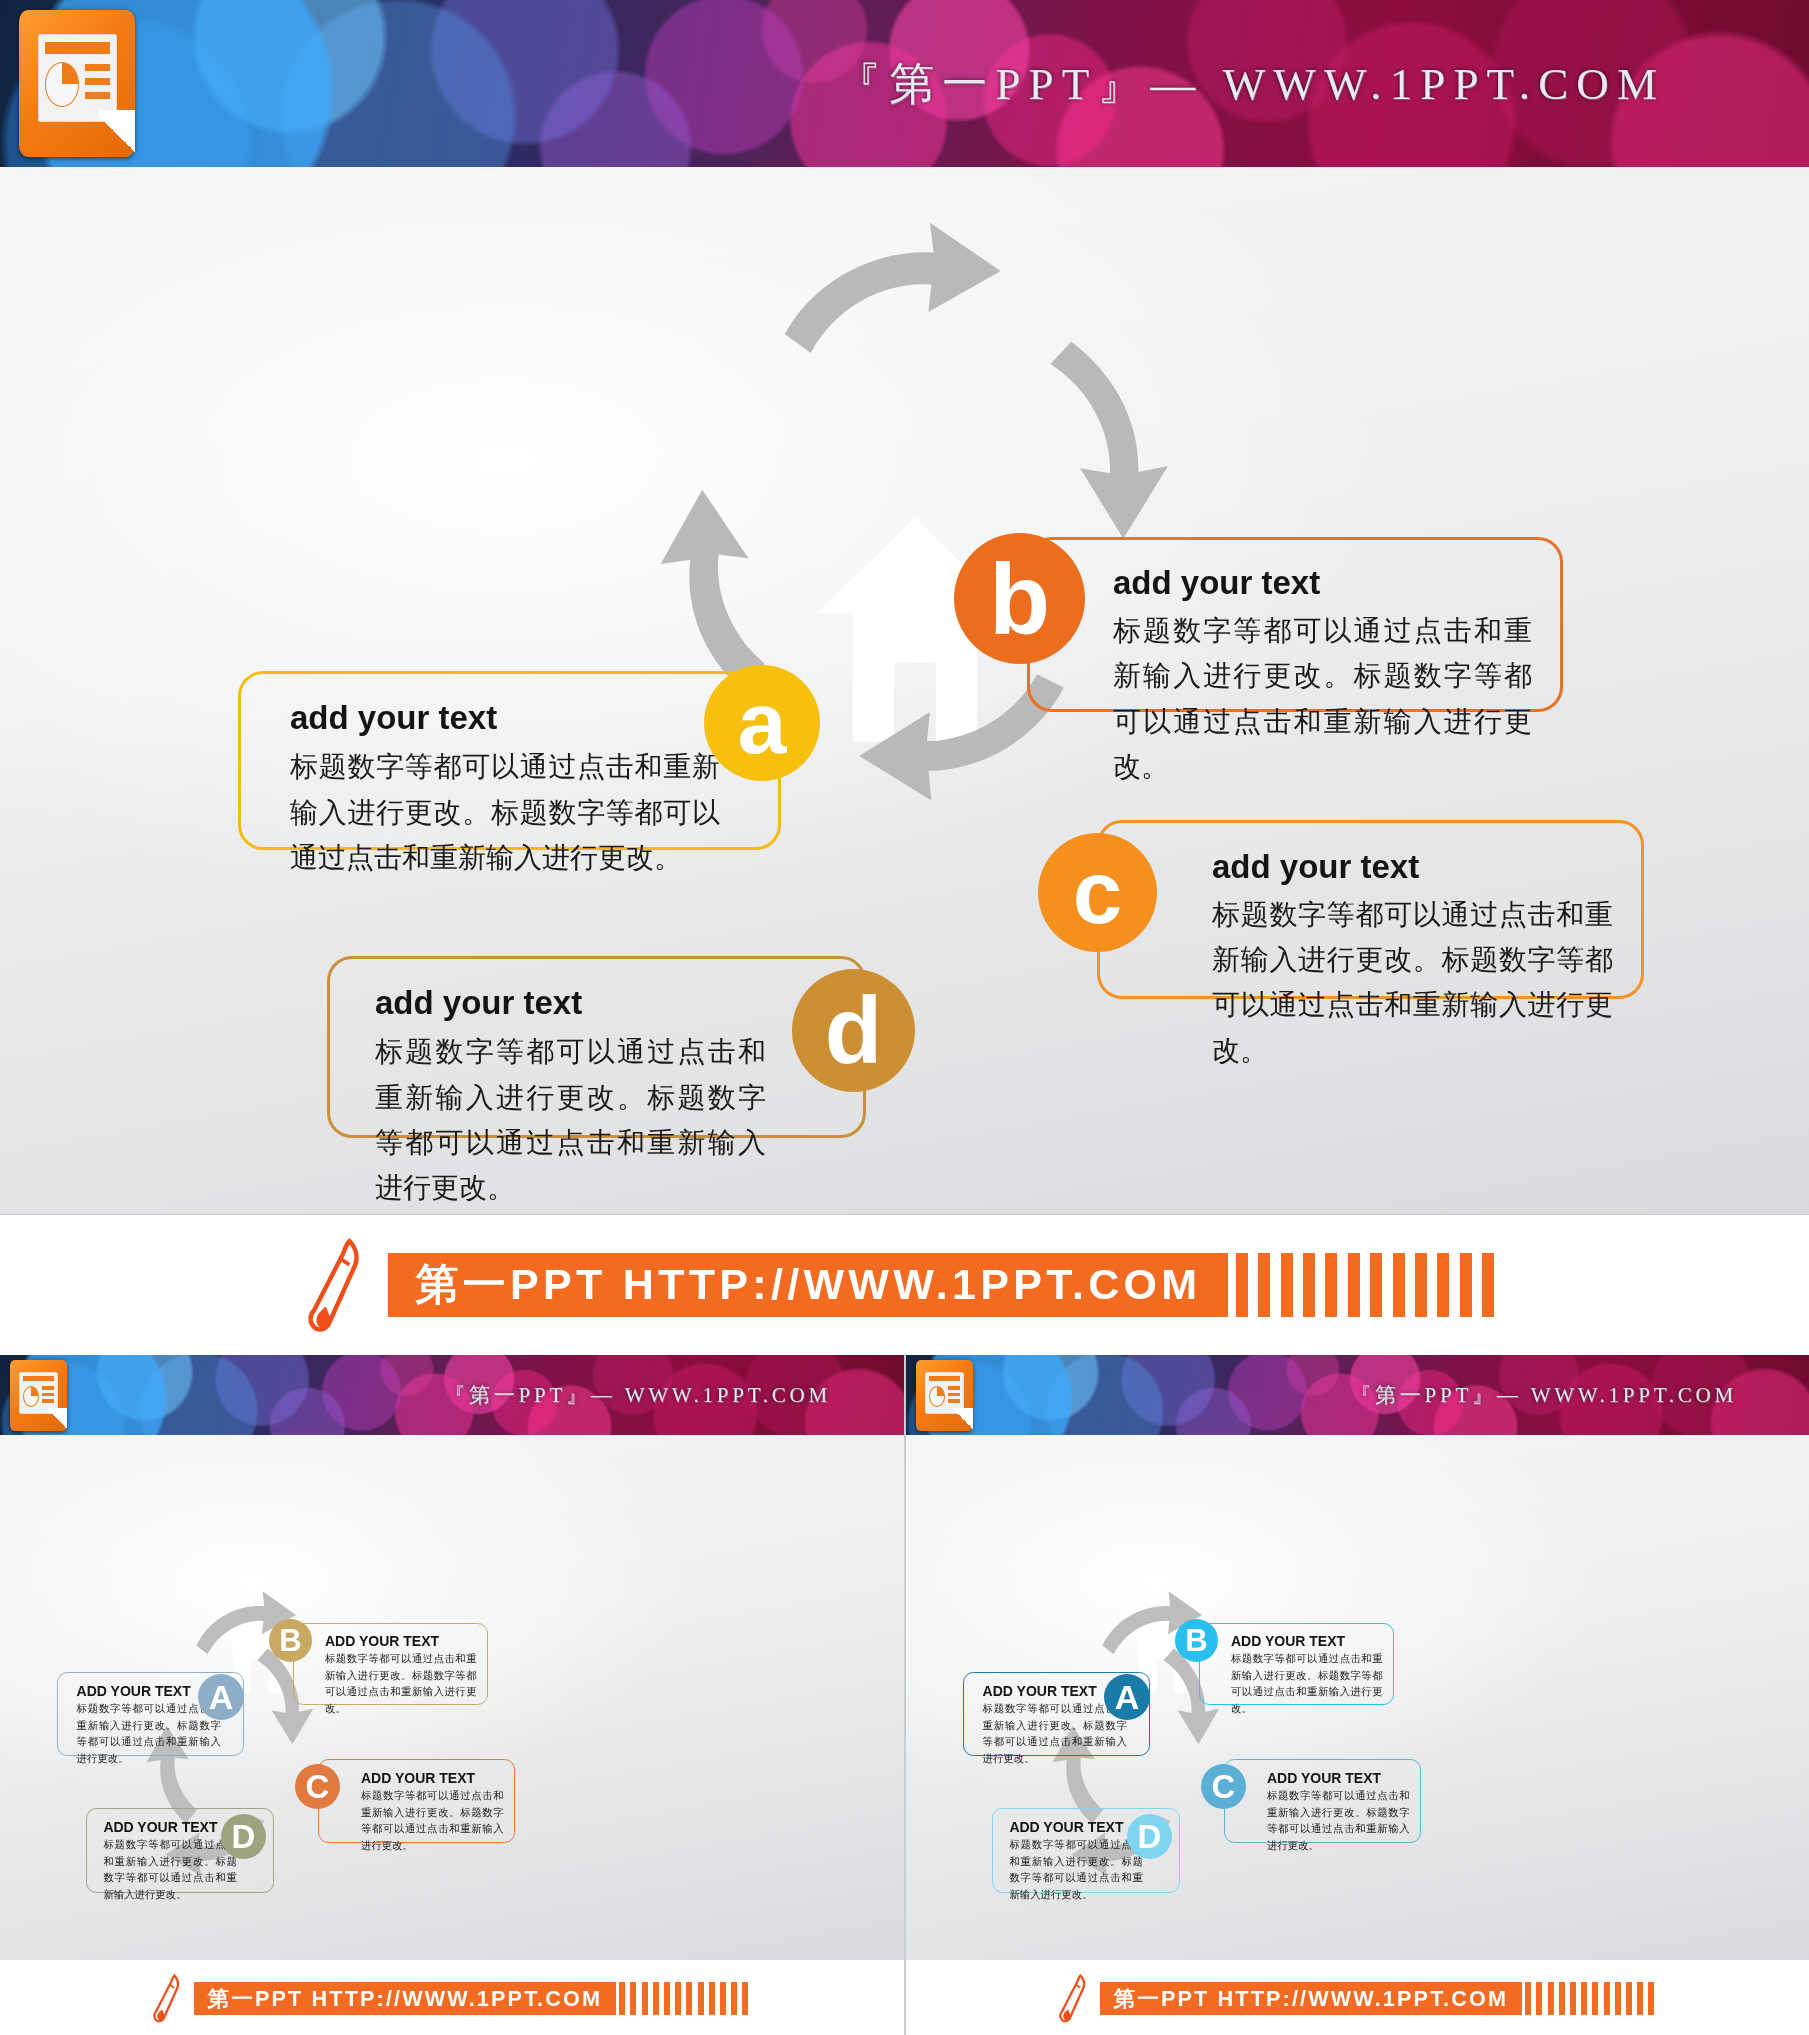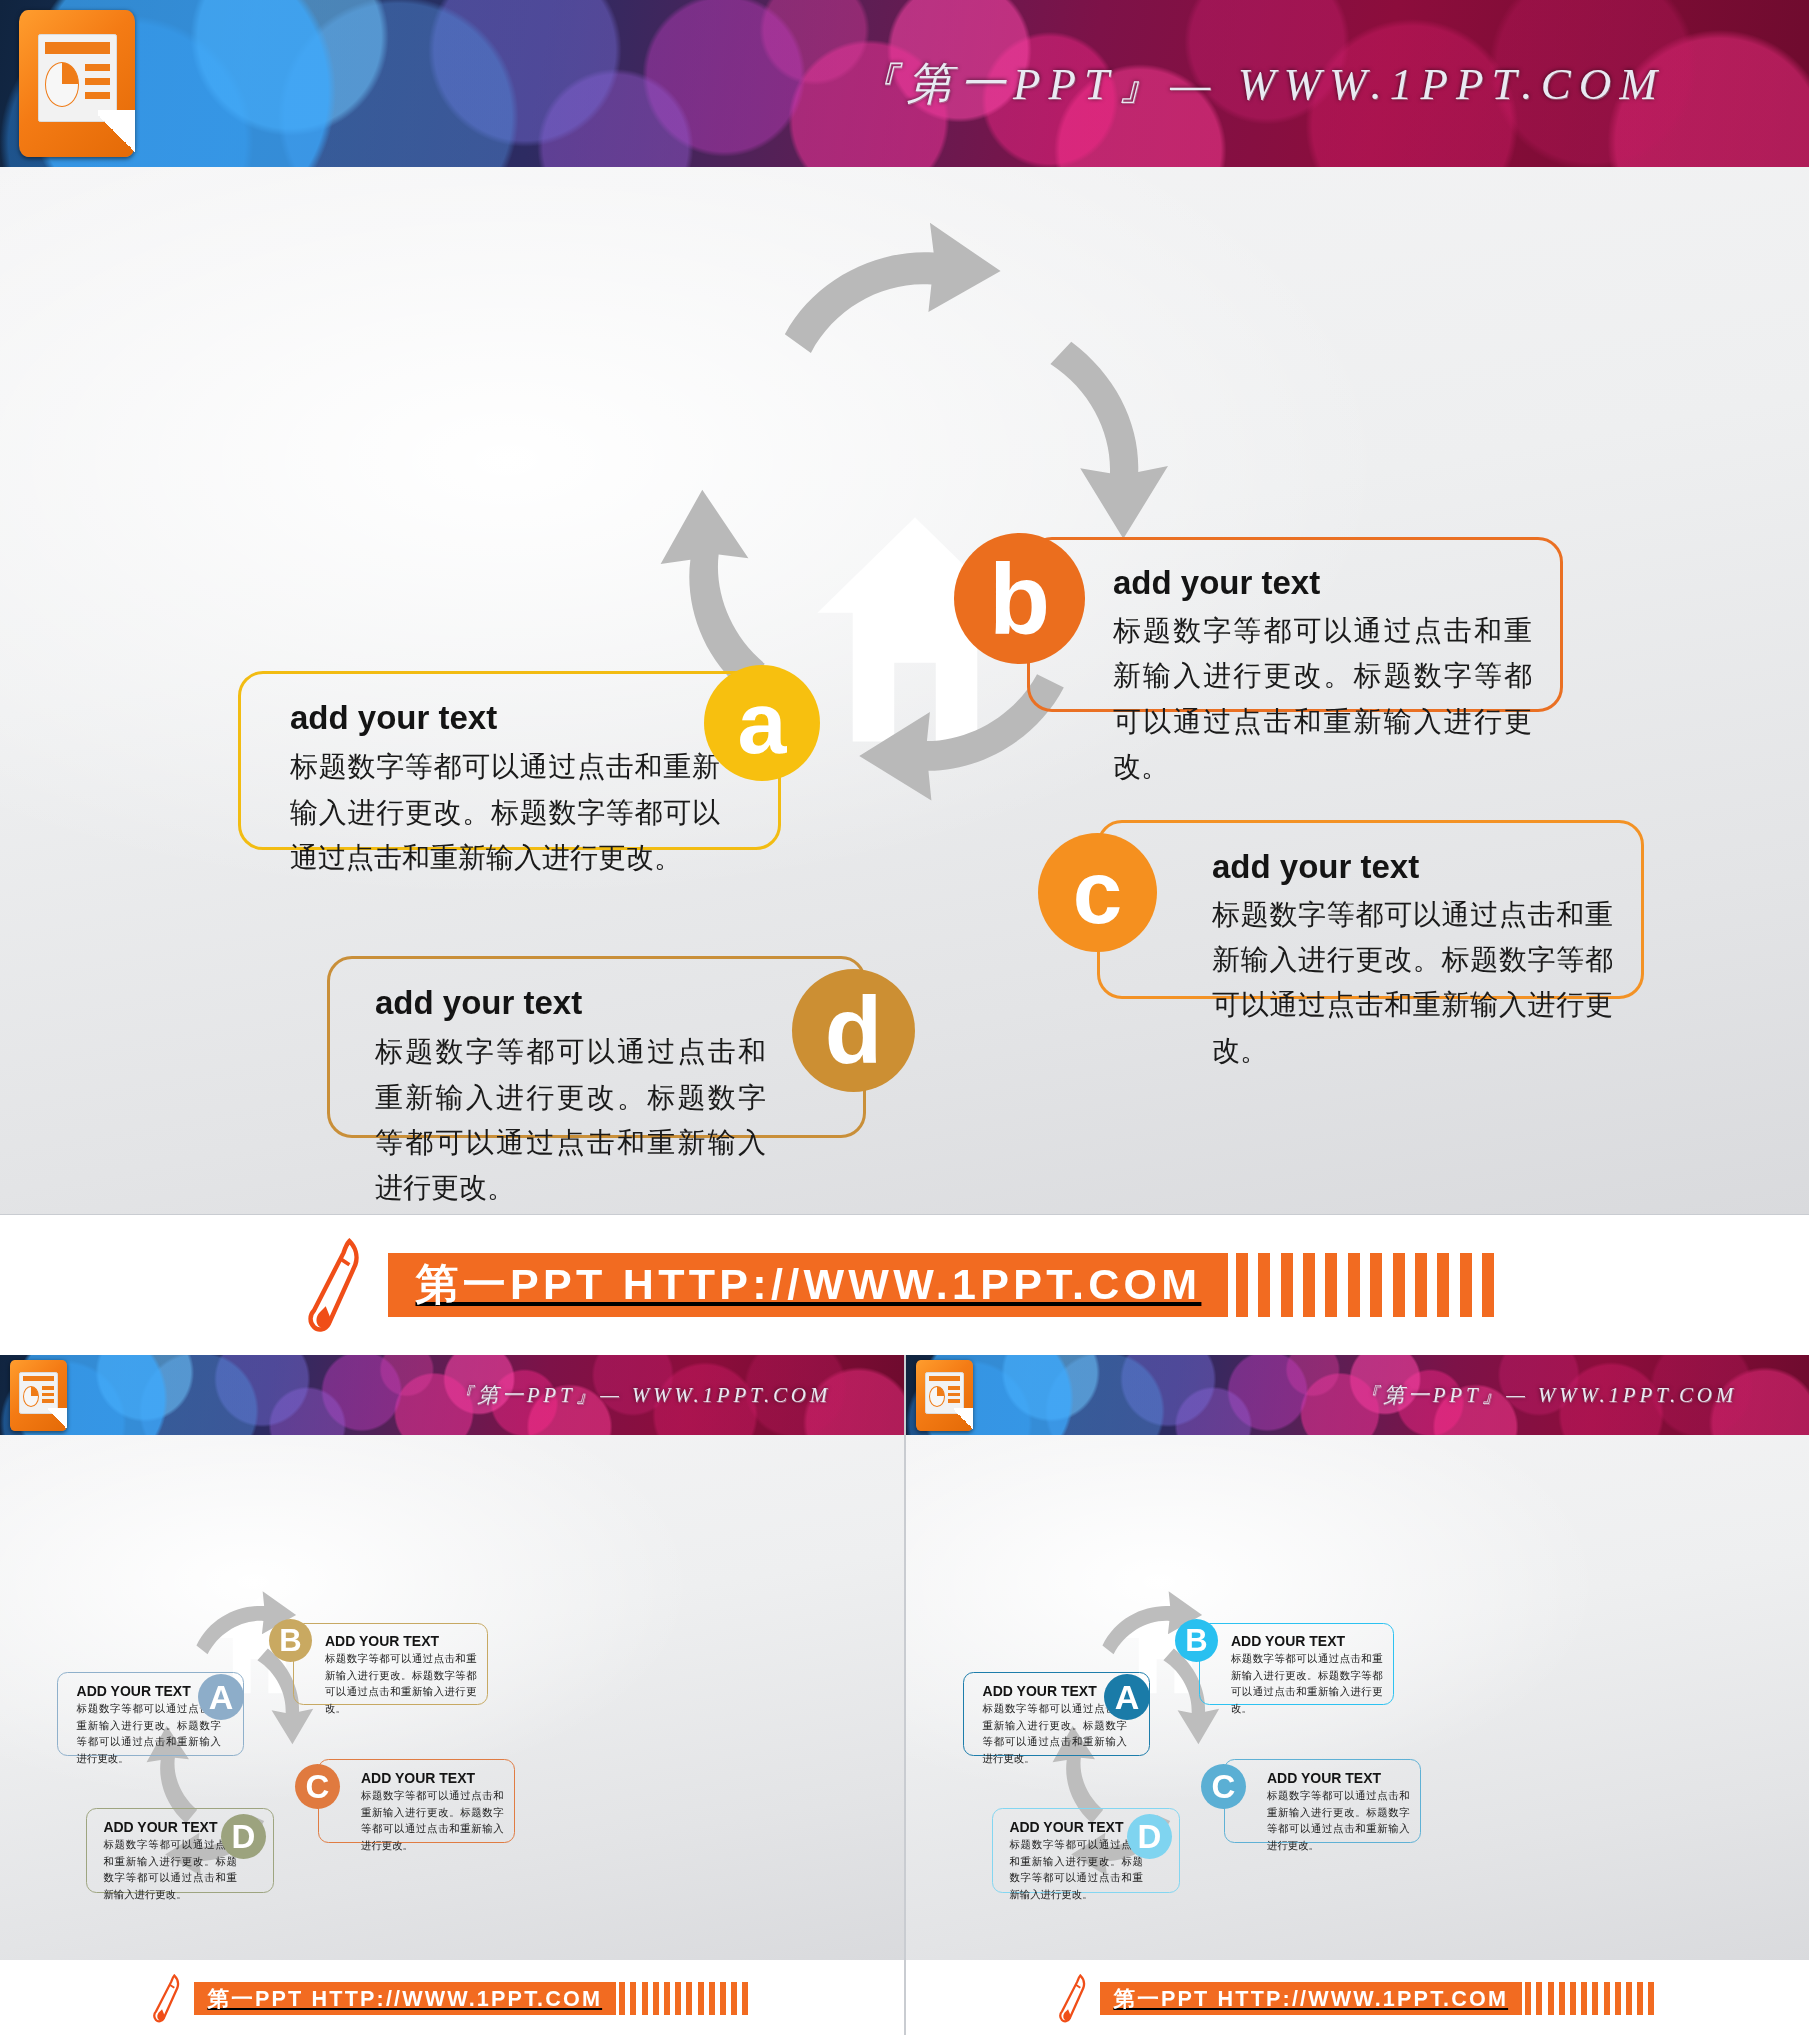--- a/index.html
+++ b/index.html
@@ -26,21 +26,20 @@
       radial-gradient(circle at 78% 75%, rgba(220,30,110,.38) 0 7%, transparent 7.5%),
       radial-gradient(circle at 88% 40%, rgba(190,25,95,.35) 0 6%, transparent 6.5%),
       radial-gradient(circle at 95% 85%, rgba(255,50,140,.45) 0 6%, transparent 6.5%),
       linear-gradient(100deg,#10243f 0%,#1d3660 14%,#2d2b62 30%,#5b1f55 46%,#7d1248 60%,#8c0d3c 76%,#6e0b2e 100%);
   }
   .banner-title {
     position:absolute; right:0; top:50%; transform:translateY(-50%);
     color:#e9e9f2; letter-spacing:.18em; white-space:nowrap;
     text-shadow:0 0 4.5px rgba(0,0,0,.7), 0.7px 0.7px 0 rgba(255,255,255,.35);
     font-family:"Liberation Serif","DejaVu Serif",serif;
-    font-style:italic;
   }
   
   .ppt-icon { position:absolute; background:linear-gradient(135deg,#ff9d2e 0%,#f47b14 45%,#e46a07 100%);
               border-radius:8%; box-shadow:0 1.5px 4.5px rgba(0,0,0,.5); }
   .ppt-icon .sheet { position:absolute; left:16%; top:16%; width:68%; height:60%;
               background:#f2f2f2; border:1.5px solid #dcdcdc; border-radius:2.2px; }
   .ppt-icon .sheet .bar  { position:absolute; left:8%; top:8%; width:84%; height:14%;
               background:#ef7c18; }
   .ppt-icon .sheet .pie  { position:absolute; left:8%; top:32%; width:44%; height:52%;
               border-radius:50%; background:conic-gradient(#ef7c18 0 25%, #f7f7f7 25% 100%);
@@ -70,21 +69,21 @@
   .card { position:absolute; background:transparent; border-style:solid; z-index:3; }
   .card .ttl  { font-weight:700; color:#141414; }
   .card .body { color:#1a1a1a; }
 
   .arrows { position:absolute; inset:0; z-index:2; }
   .arrows svg { width:100%; height:100%; }
 
   
   .footer { position:relative; width:100%; height:100%; background:#ffffff;
             display:flex; align-items:center; justify-content:center; }
-  .footer .inner { display:flex; align-items:center;text-decoration:underline; }
+  .footer .inner { display:flex; align-items:center; }
   .pen { position:relative; }
   .pen svg { display:block; }
   .urlbar { background:#f26b21; color:#fff; font-weight:700;
             letter-spacing:.10em; white-space:nowrap; display:flex;
             align-items:center; font-family:"Liberation Sans",sans-serif; }
   .stripes { display:flex; align-items:center; }
   .stripes i { display:block; background:#f26b21; }
 
   
   #main-slide      { position:absolute; left:0; top:0;    width:1810px; height:1215px; }

